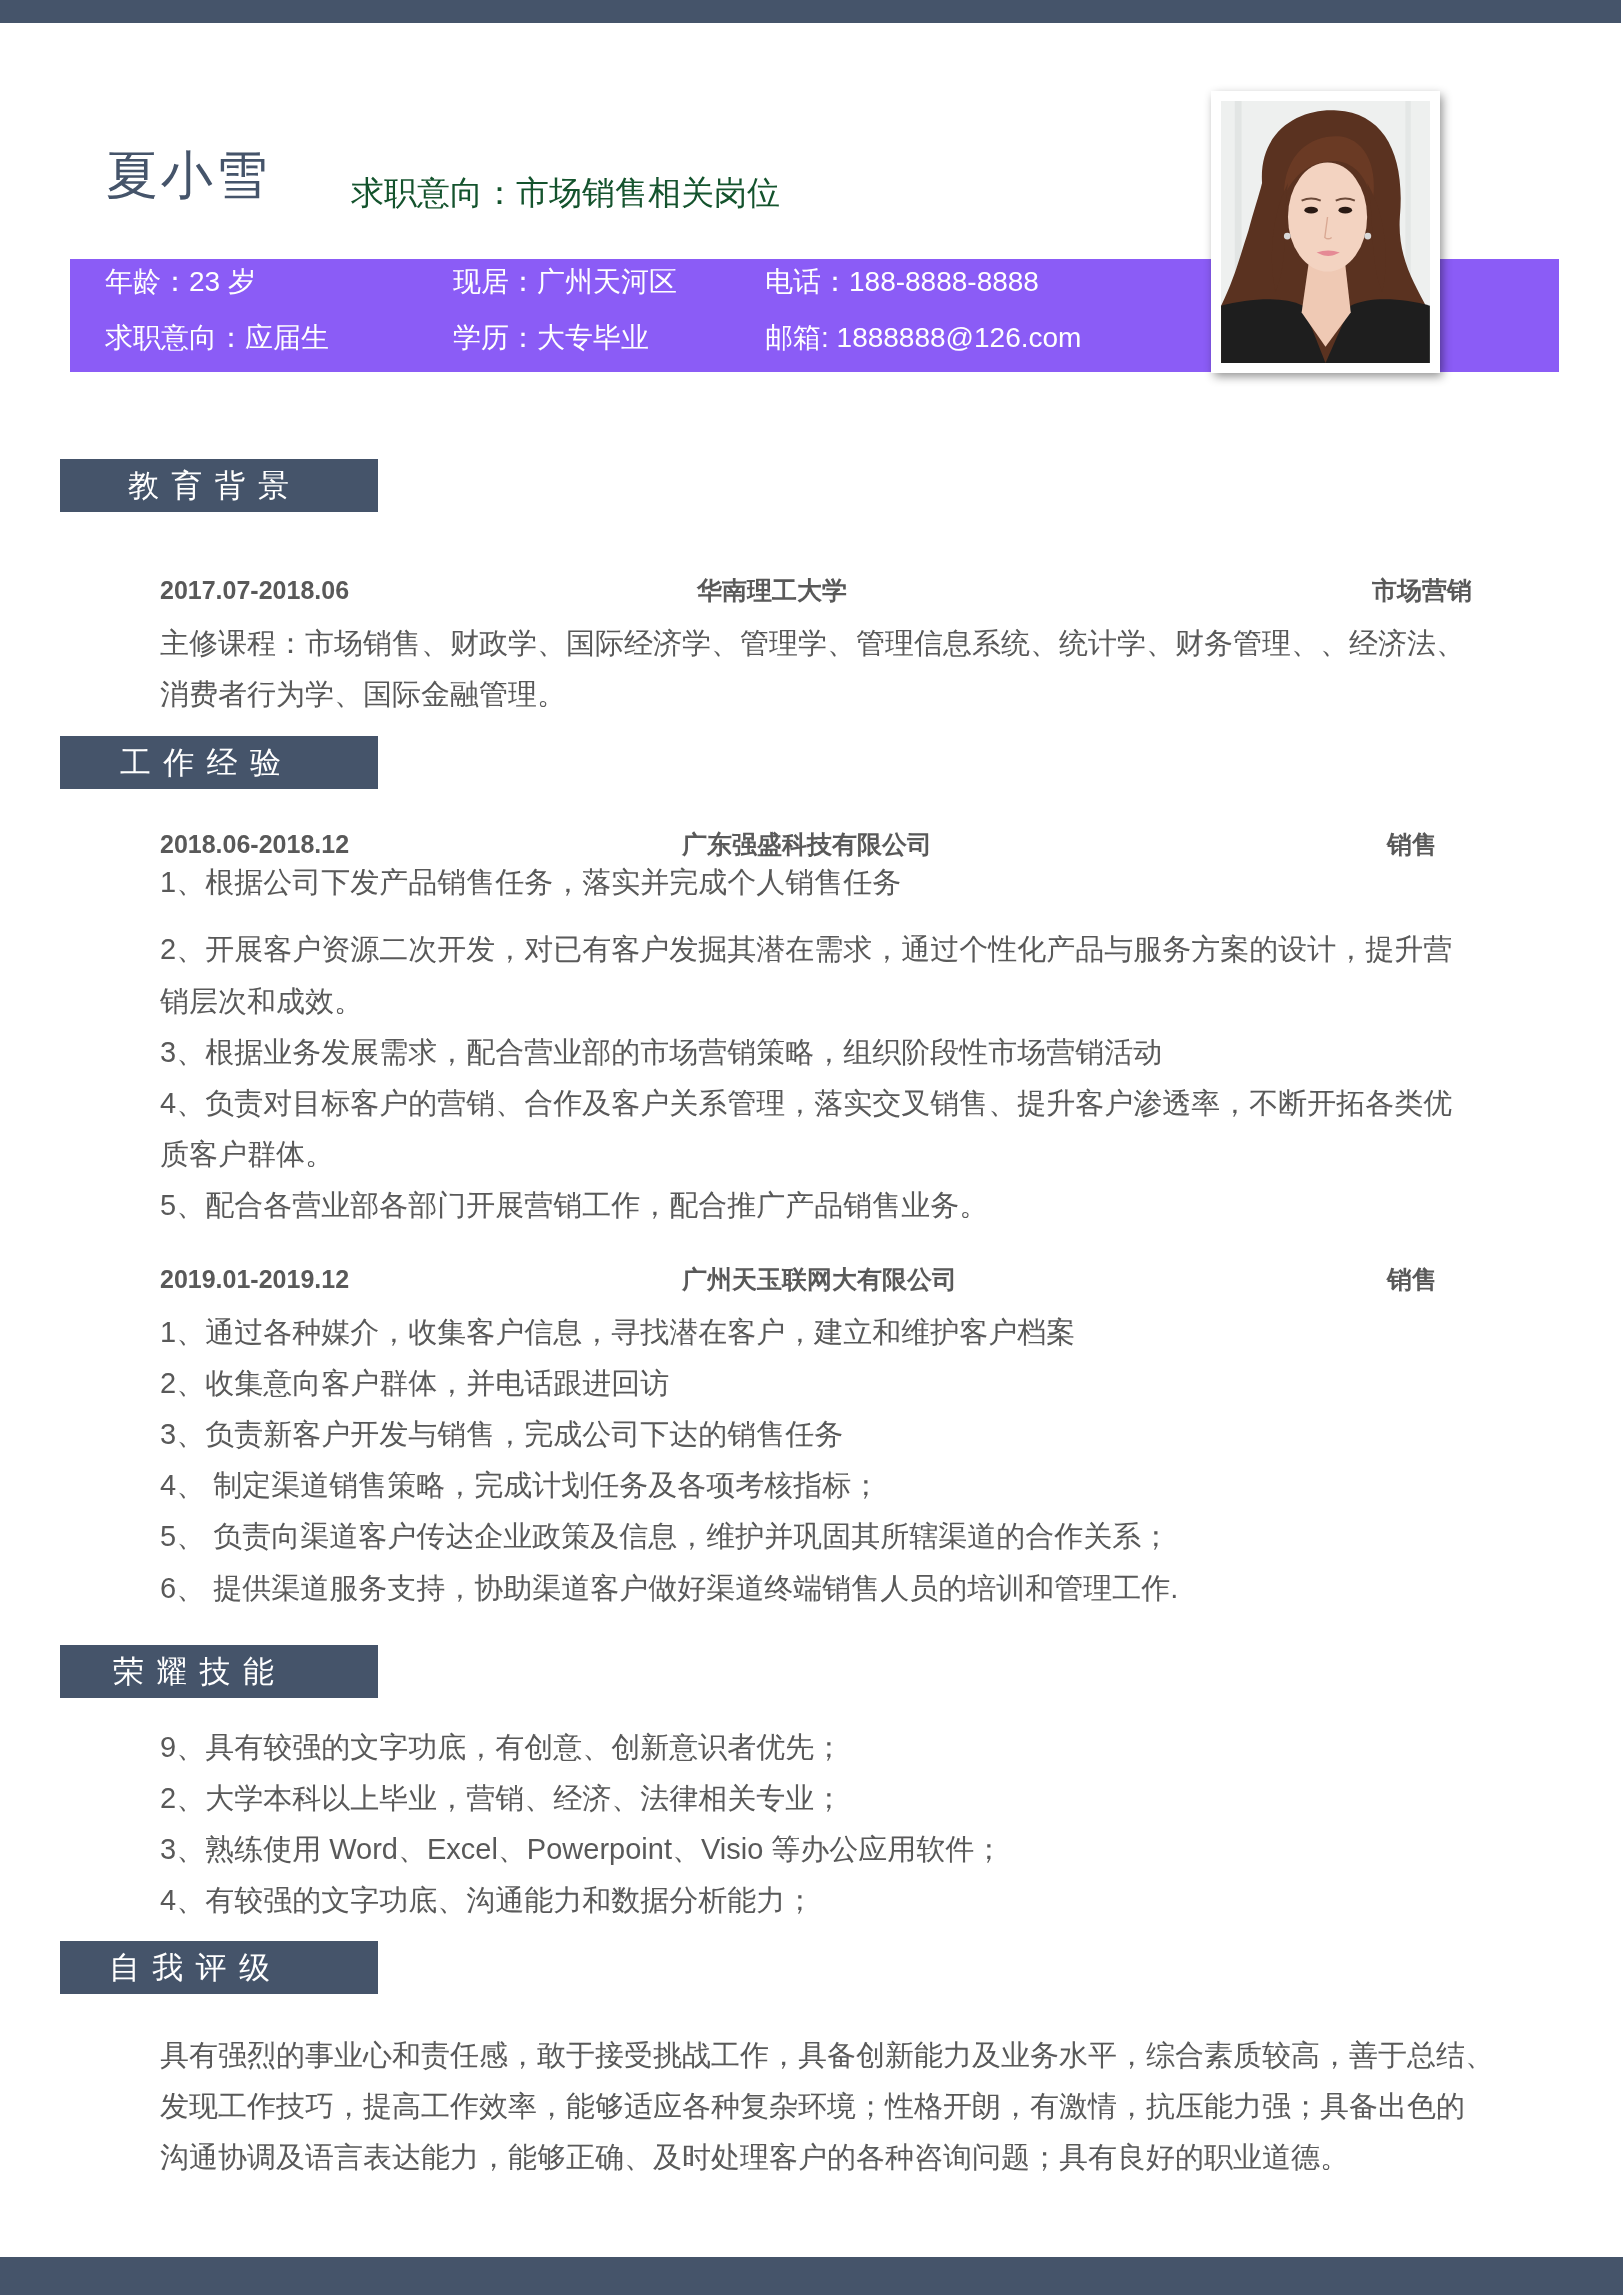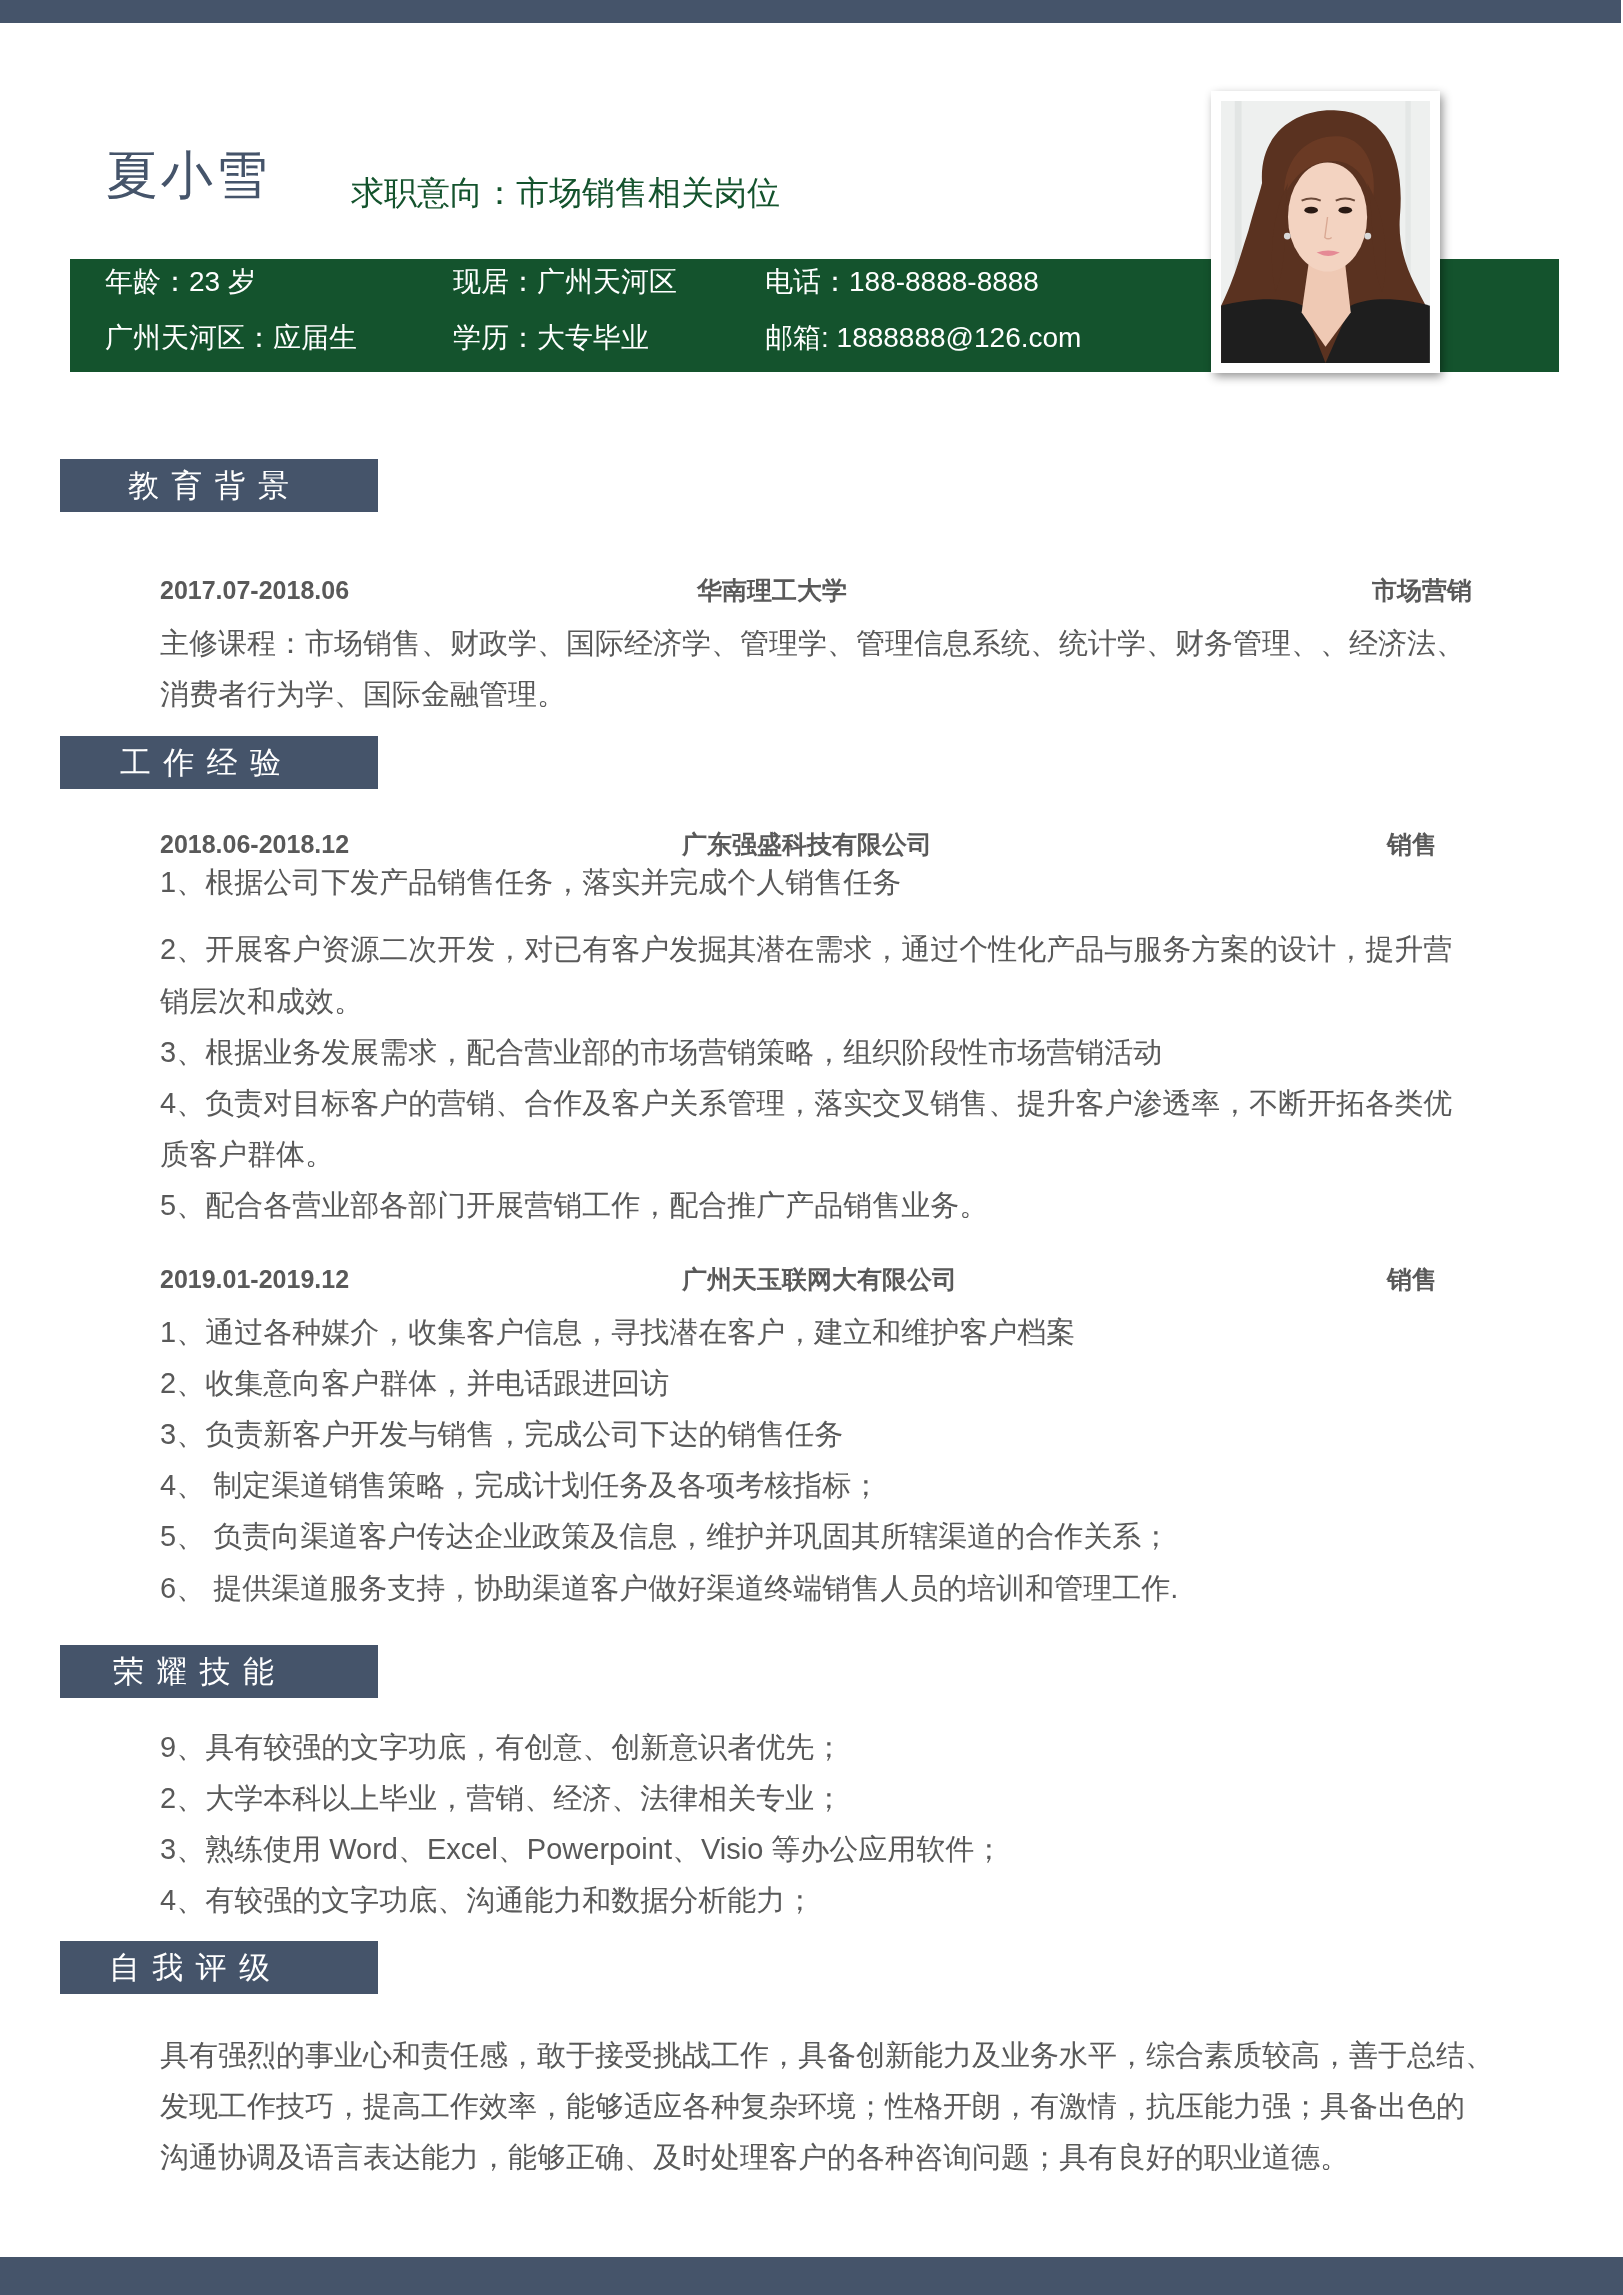--- a/index.html
+++ b/index.html
@@ -5,21 +5,21 @@
     * { box-sizing: border-box; margin: 0; padding: 0; }
     html, body { width: 1623px; height: 2295px; background: #ffffff; overflow: hidden; }
     body { position: relative; font-family: "Liberation Sans", "DejaVu Sans", sans-serif; color: #595959; }
 
     .top-bar { position: absolute; left: 0; top: 0; width: 1621px; height: 23px; background: #45546a; }
     .bottom-bar { position: absolute; left: 0; top: 2257px; width: 1623px; height: 38px; background: #45546a; }
 
     .name { position: absolute; left: 106px; top: 149px; font-family: "DejaVu Serif", "Liberation Serif", serif; font-size: 52px; color: #45546a; letter-spacing: 2.7px; line-height: 1; }
     .intent { position: absolute; left: 351px; top: 176px; font-size: 33px; color: #14532d; line-height: 1; }
 
-    .info-band { position: absolute; left: 70px; top: 259px; width: 1489px; height: 113px; background: #14532d; }
+    .info-band { position: absolute; left: 70px; top: 259px; width: 1489px; height: 113px; background: #8b5cf6; }
     .info-item { position: absolute; font-size: 28px; color: #ffffff; line-height: 1; white-space: nowrap; }
 
     .photo-frame { position: absolute; left: 1211px; top: 91px; width: 229px; height: 282px; background: #ffffff; box-shadow: 2.7px 4.1px 9.5px rgba(0,0,0,0.45); }
     .photo { position: absolute; left: 10.2px; top: 10.2px; width: 209px; height: 262px; overflow: hidden; background: #eef0ef; }
 
     .section-tag { position: absolute; left: 60px; width: 318px; height: 53px; background: #45546a; color: #ffffff; font-size: 31px; line-height: 53px; letter-spacing: 12.3px; }
     .section-tag span { position: absolute; top: 0; }
 
     .row-head { position: absolute; font-size: 25px; font-weight: bold; color: #595959; line-height: 1; white-space: nowrap; }
     .line { position: absolute; left: 160px; font-size: 29px; color: #595959; line-height: 1; white-space: nowrap; }
@@ -29,21 +29,21 @@
 
 <div class="top-bar"></div>
 
 <div class="name">夏小雪</div>
 <div class="intent">求职意向：市场销售相关岗位</div>
 
 <div class="info-band">
   <div class="info-item" style="left:35px; top:8.9px;">年龄：23 岁</div>
   <div class="info-item" style="left:383px; top:8.9px;">现居：广州天河区</div>
   <div class="info-item" style="left:695px; top:8.9px;">电话：188-8888-8888</div>
-  <div class="info-item" style="left:35px; top:65px;">广州天河区：应届生</div>
+  <div class="info-item" style="left:35px; top:65px;">求职意向：应届生</div>
   <div class="info-item" style="left:383px; top:65px;">学历：大专毕业</div>
   <div class="info-item" style="left:695px; top:65px;">邮箱: 1888888@126.com</div>
 </div>
 
 <div class="photo-frame">
   <div class="photo" title="证件照">
     <svg width="209" height="262" viewBox="0 0 306 384" xmlns="http://www.w3.org/2000/svg">
       <rect width="306" height="384" fill="#eef0ef"></rect>
       <rect x="20" y="0" width="10" height="384" fill="#e2e5e4"></rect>
       <rect x="270" y="0" width="8" height="384" fill="#e4e7e6"></rect>

